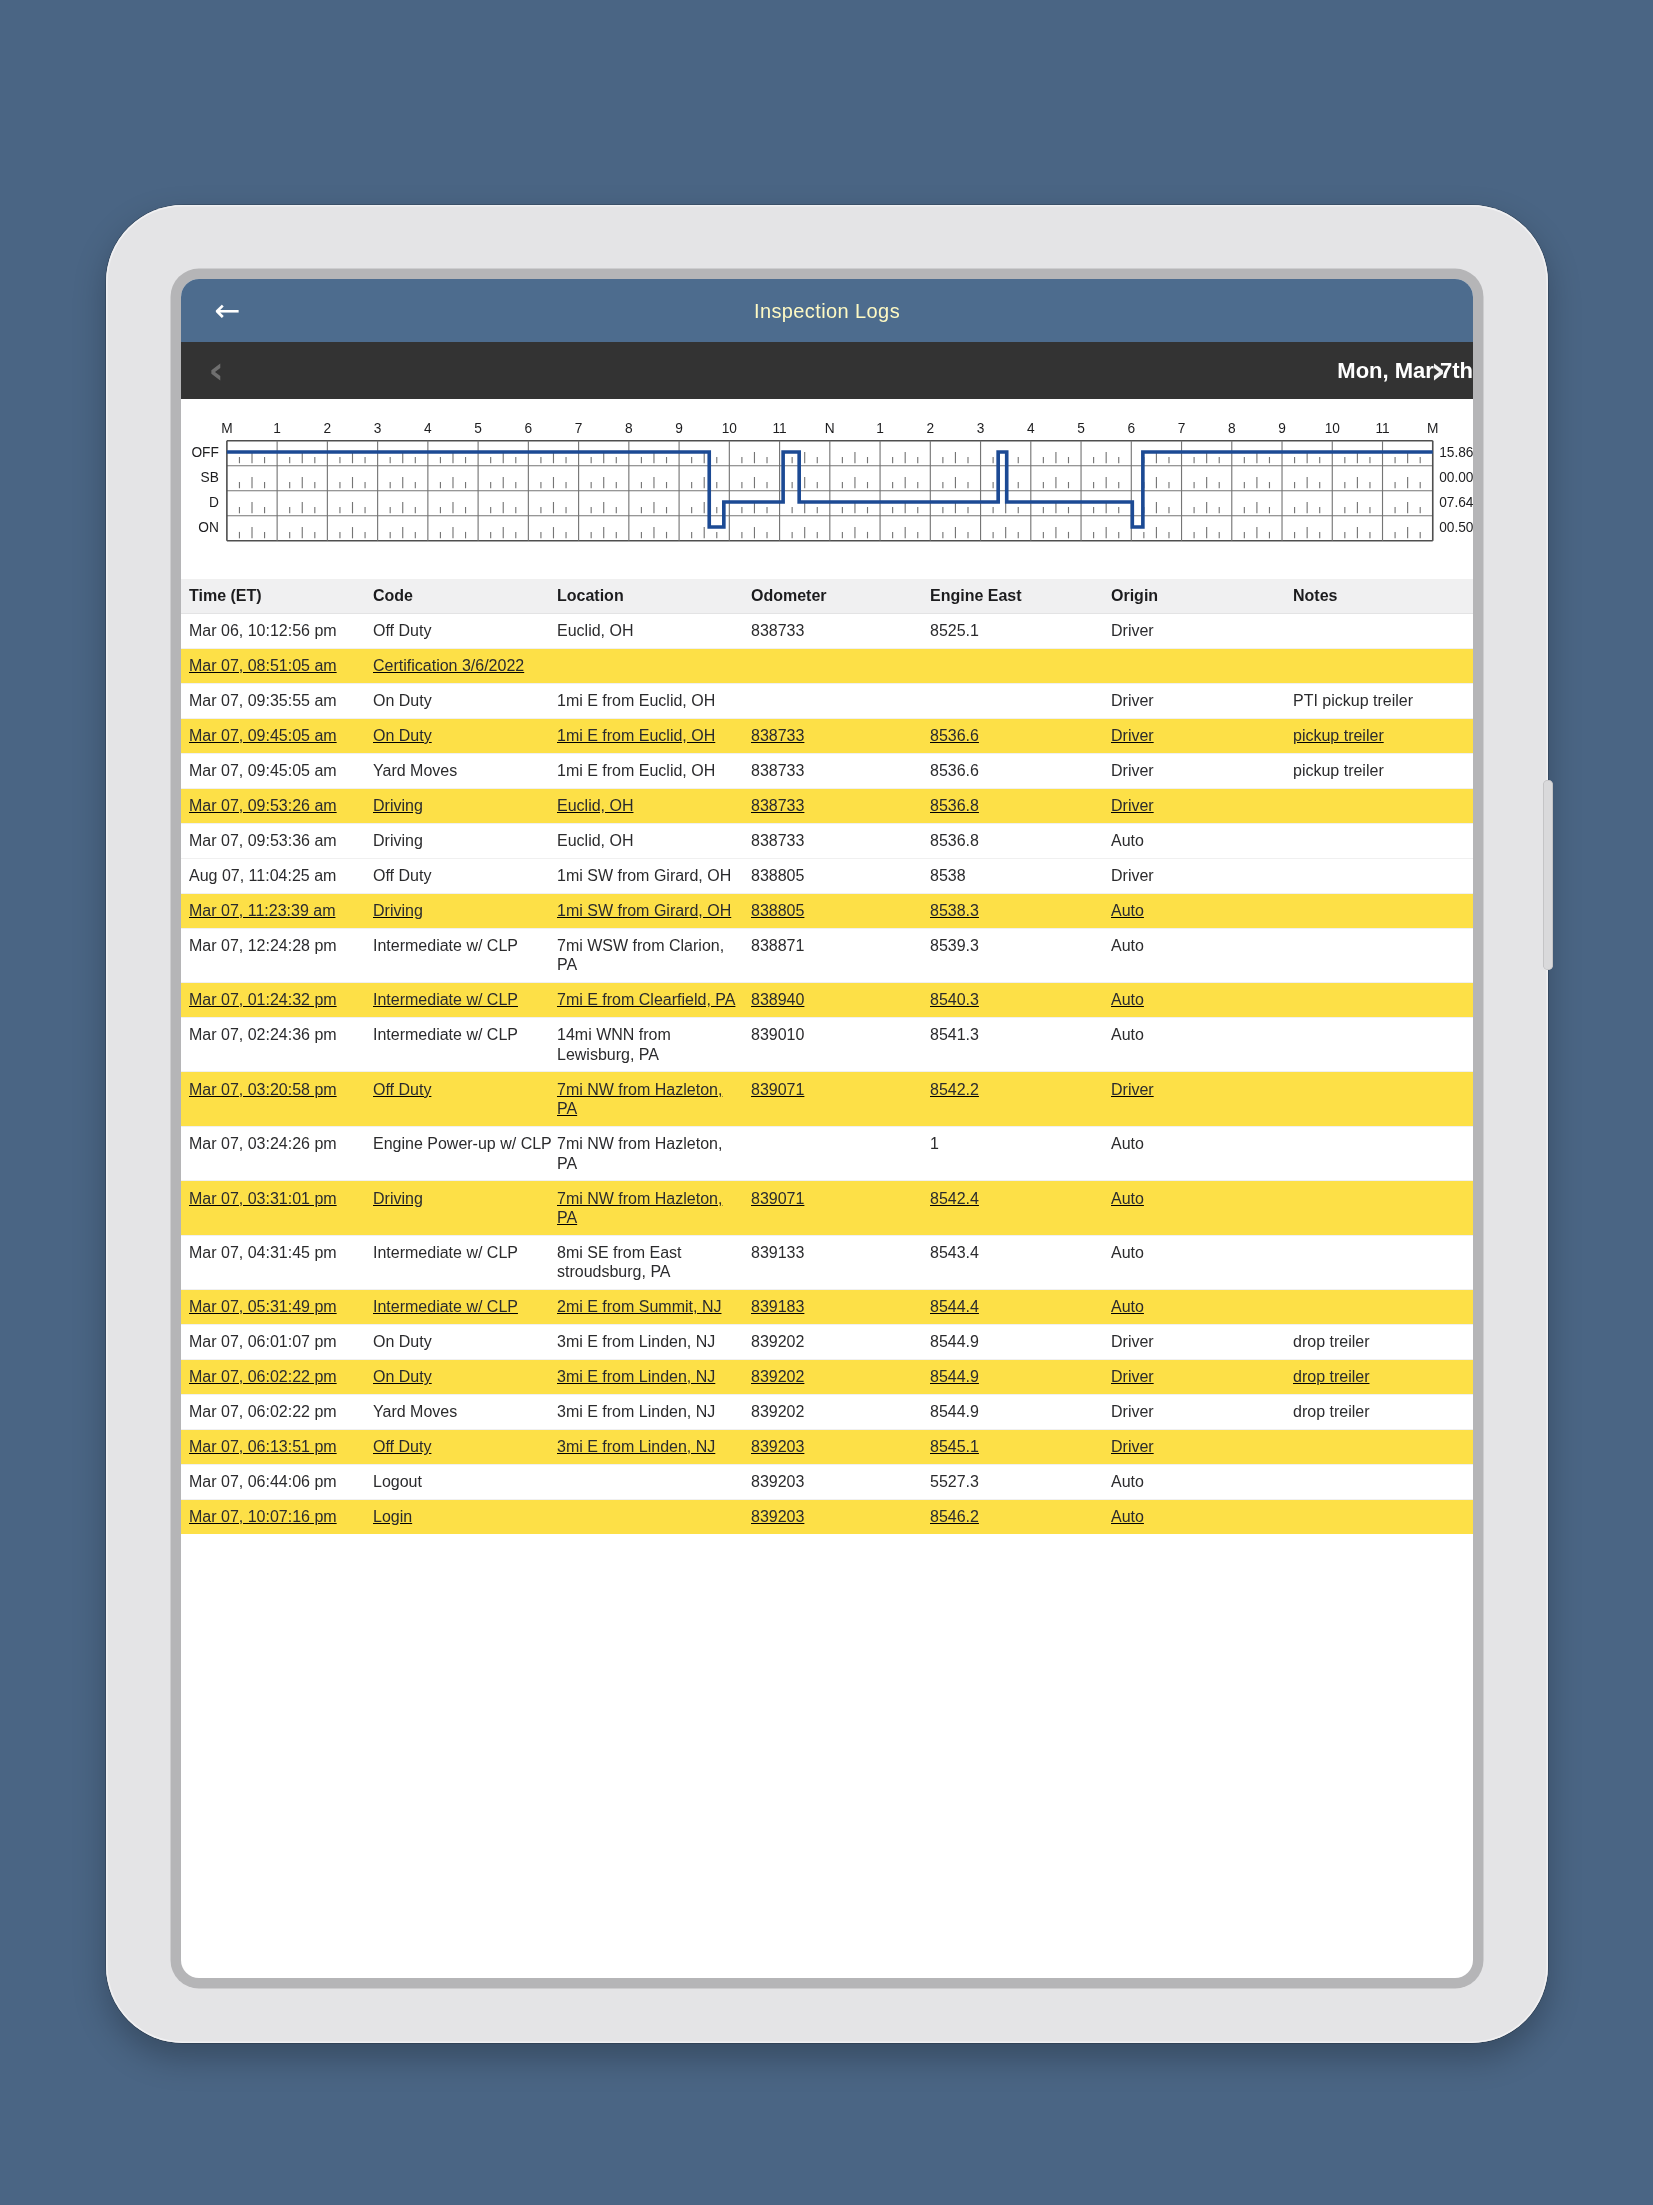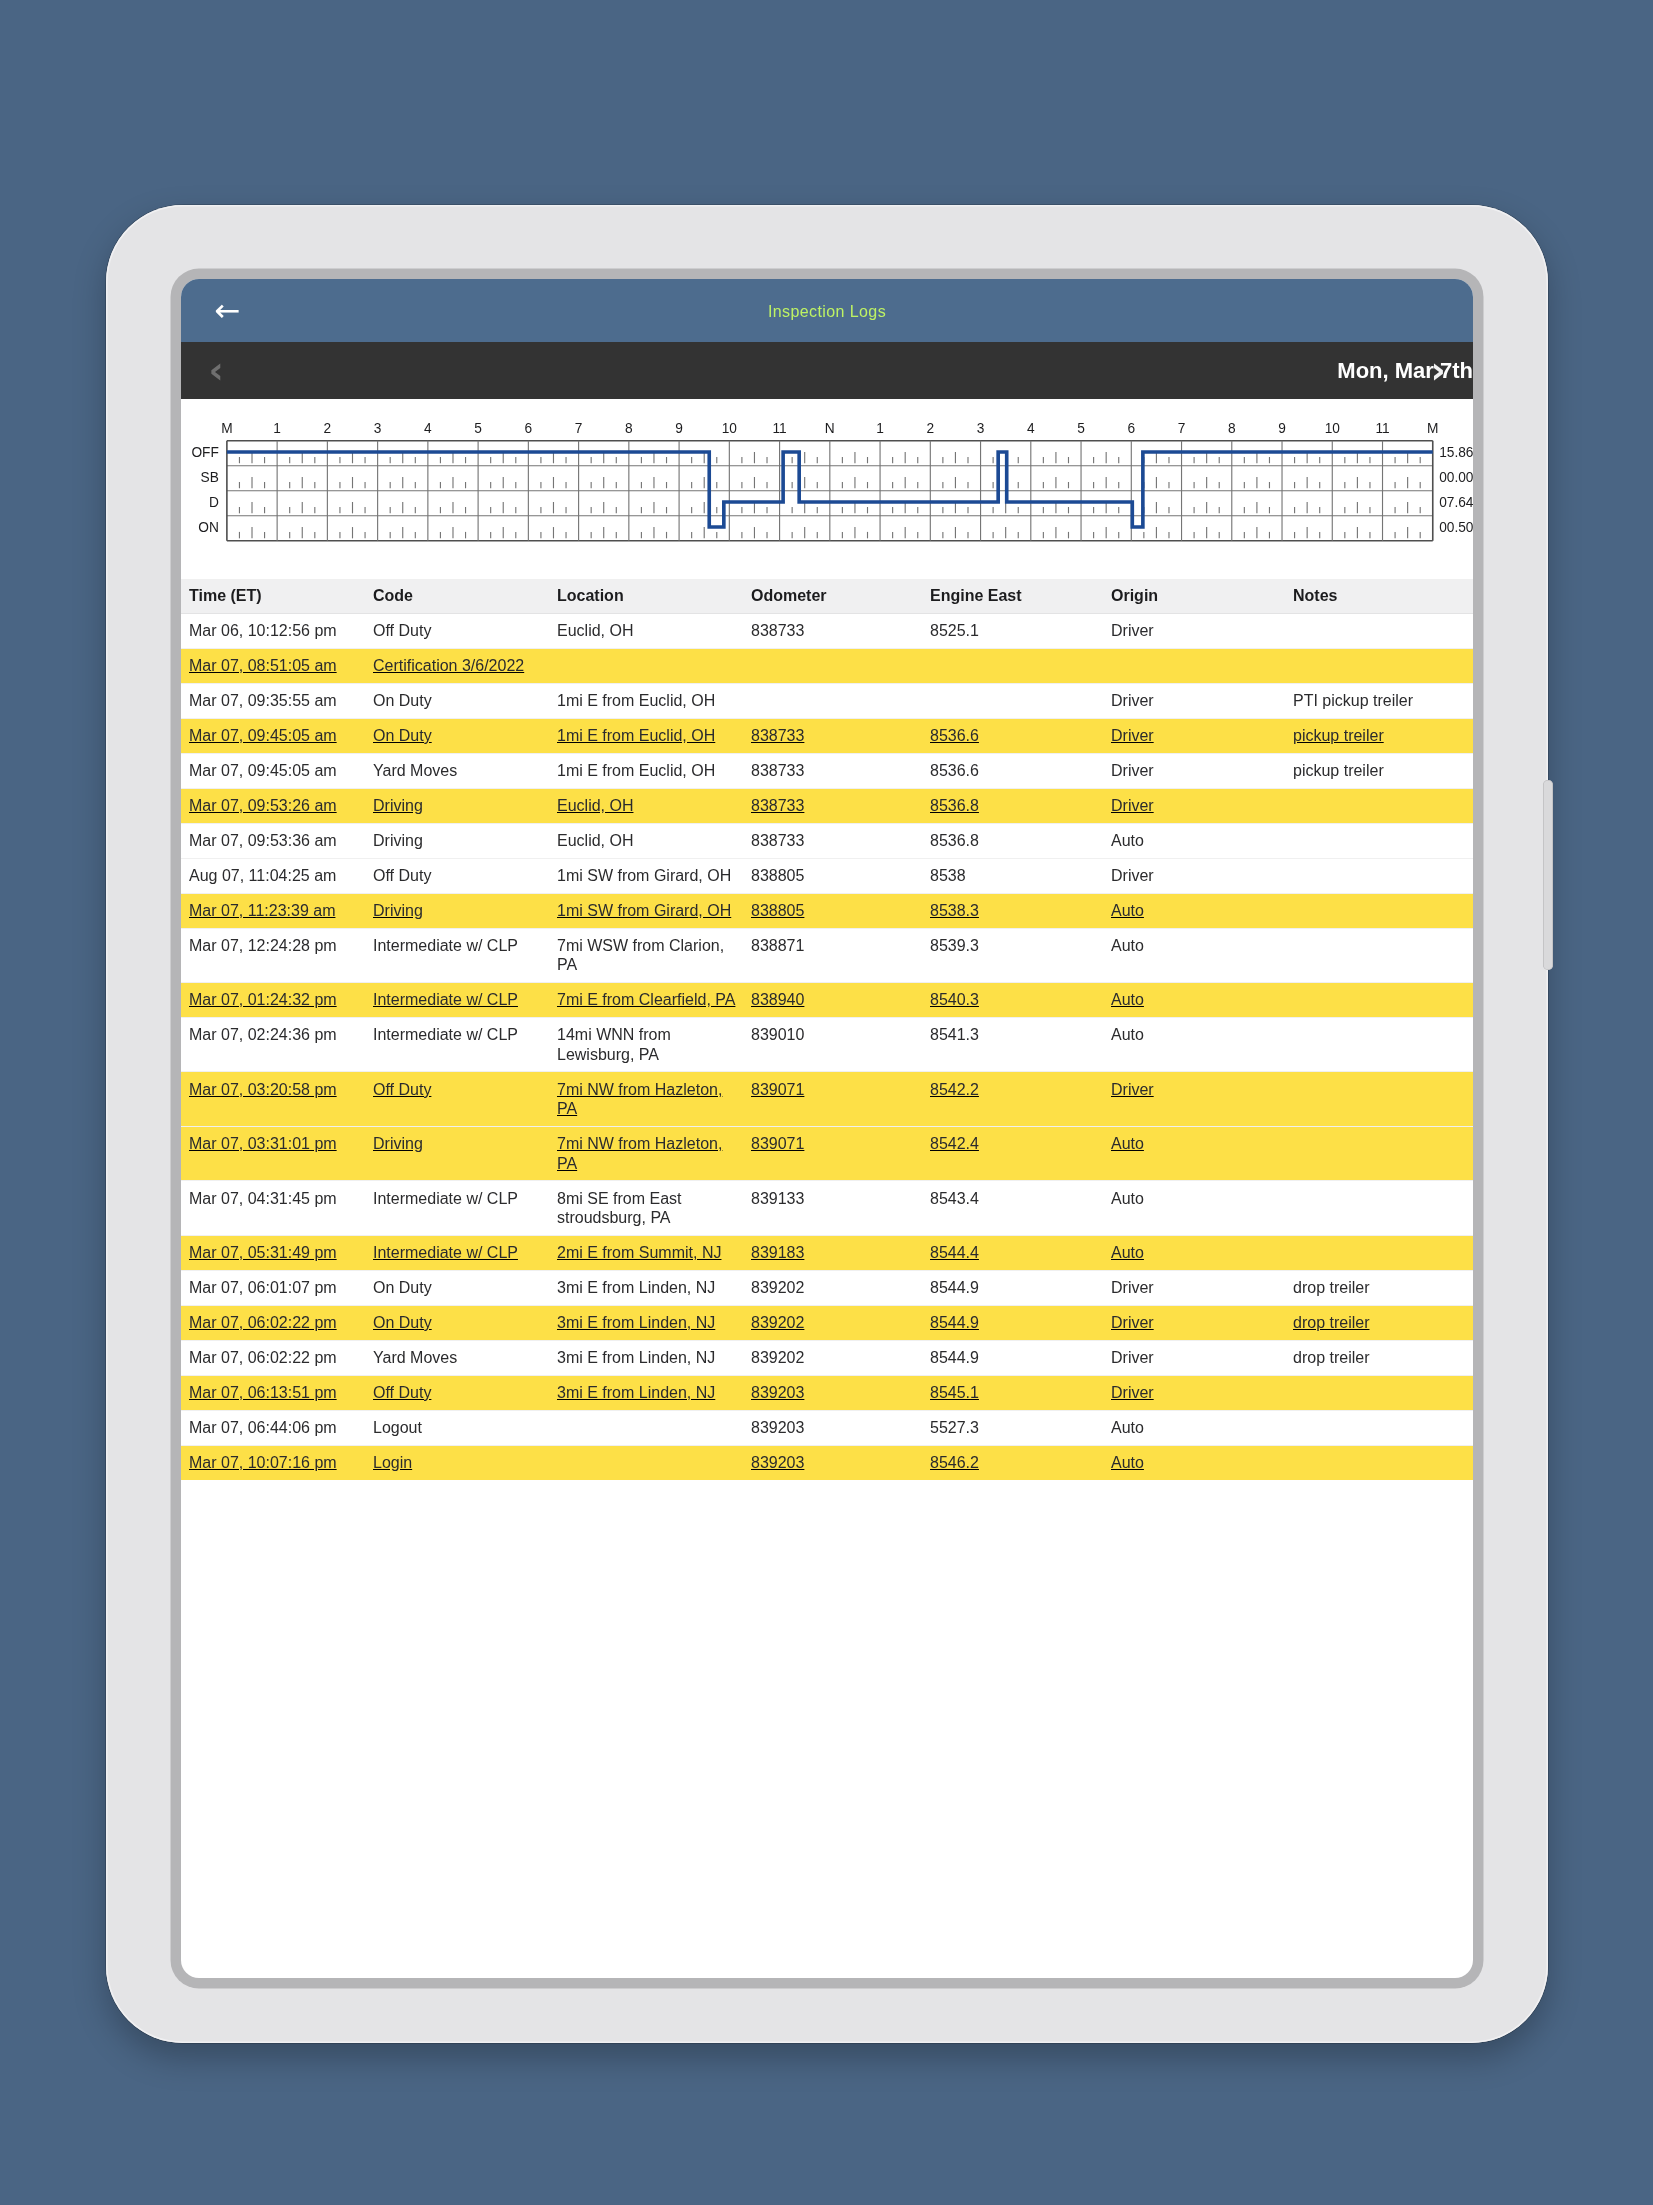--- a/index.html
+++ b/index.html
@@ -25,21 +25,21 @@
   .app-header{
     position:absolute;left:0;top:0;width:1292px;height:63px;background:#4d6c8e;
   }
   .back-btn{
     position:absolute;left:18px;top:0;width:57px;height:63px;border:none;background:transparent;
     color:#ffffff;font-size:31px;line-height:63px;text-align:center;padding:0;cursor:pointer;
     font-family:"DejaVu Sans",sans-serif;
   }
   .app-title{
     position:absolute;left:0;top:0;width:100%;height:63px;line-height:65px;text-align:center;
-    color:#bef264;font-size:16px;letter-spacing:0.4px;border-radius:29px;
+    color:#fef9c3;font-size:20px;letter-spacing:0.4px;border-radius:29px;
   }
   .date-bar{
     position:absolute;left:0;top:63px;width:1292px;height:57px;background:#333333;
   }
   .date-prev,.date-next{
     position:absolute;top:0;width:57px;height:57px;border:none;background:transparent;padding:0;
     font-size:37px;line-height:53px;text-align:center;cursor:pointer;
     font-family:"DejaVu Sans",sans-serif;font-weight:bold;
   }
   .date-prev{left:6.5px;color:#6f6f6f;}
@@ -579,20 +579,29 @@
             </tr>
             <tr class="alt">
               <td class="c0">Mar 07, 03:20:58 pm</td>
               <td class="c1">Off Duty</td>
               <td class="c2">7mi NW from Hazleton, PA</td>
               <td class="c3">839071</td>
               <td class="c4">8542.2</td>
               <td class="c5">Driver</td>
               <td class="c6"></td>
             </tr>
+            <tr>
+              <td class="c0">Mar 07, 03:24:26 pm</td>
+              <td class="c1">Engine Power-up w/ CLP</td>
+              <td class="c2">7mi NW from Hazleton, PA</td>
+              <td class="c3"></td>
+              <td class="c4">1</td>
+              <td class="c5">Auto</td>
+              <td class="c6"></td>
+            </tr>
             <tr class="alt">
               <td class="c0">Mar 07, 03:31:01 pm</td>
               <td class="c1">Driving</td>
               <td class="c2">7mi NW from Hazleton, PA</td>
               <td class="c3">839071</td>
               <td class="c4">8542.4</td>
               <td class="c5">Auto</td>
               <td class="c6"></td>
             </tr>
             <tr>

